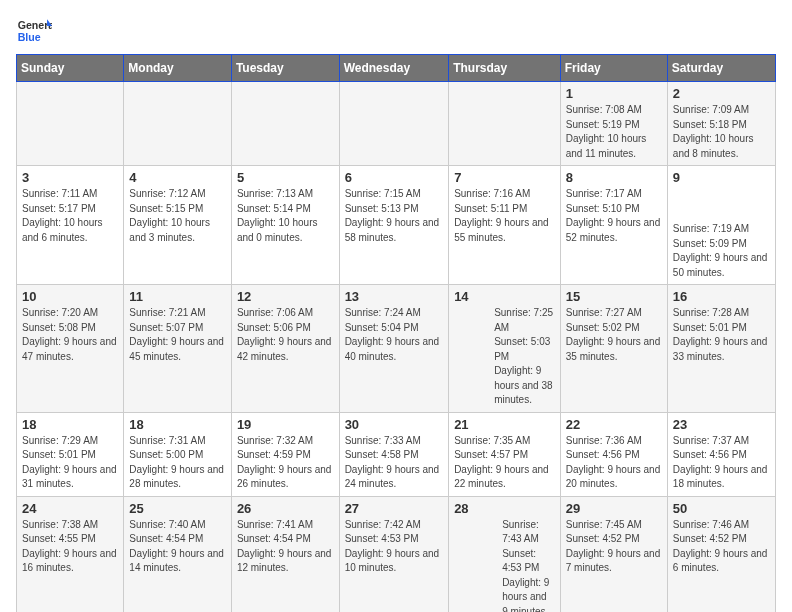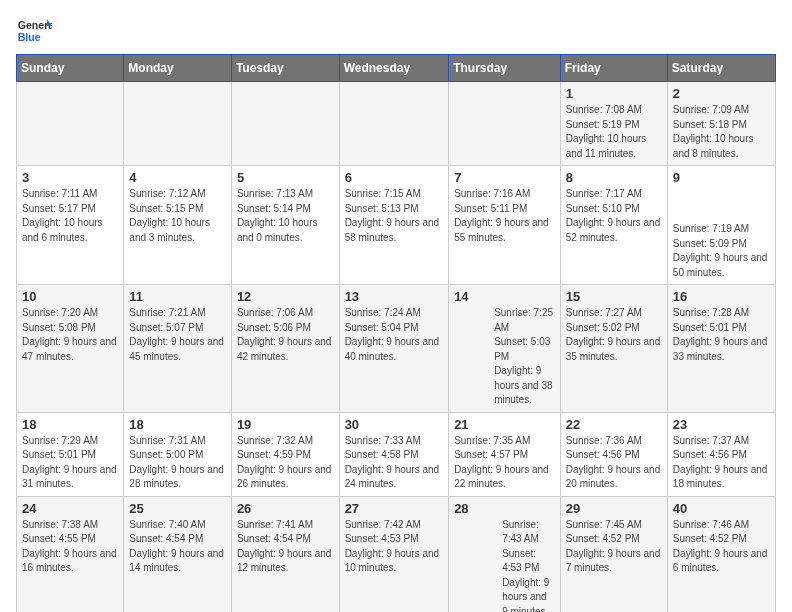--- a/index.html
+++ b/index.html
@@ -272,20 +272,20 @@
 Sunset: 4:53 PM
 Daylight: 9 hours and 9 minutes.</div>
         </td>
         <td>
           <span class="day-num">29</span>
           <div class="cell-content" style="white-space: pre-line;">Sunrise: 7:45 AM
 Sunset: 4:52 PM
 Daylight: 9 hours and 7 minutes.</div>
         </td>
         <td>
-          <span class="day-num">40</span>
+          <span class="day-num">50</span>
           <div class="cell-content" style="white-space: pre-line;">Sunrise: 7:46 AM
 Sunset: 4:52 PM
 Daylight: 9 hours and 6 minutes.</div>
         </td>
       </tr>
     </tbody>
 </table>
 
 </body></html>

